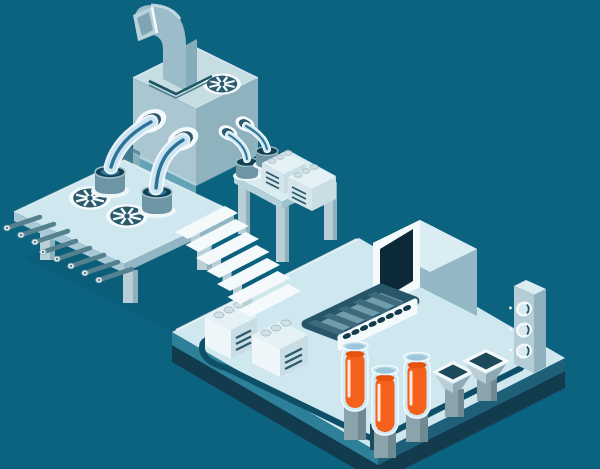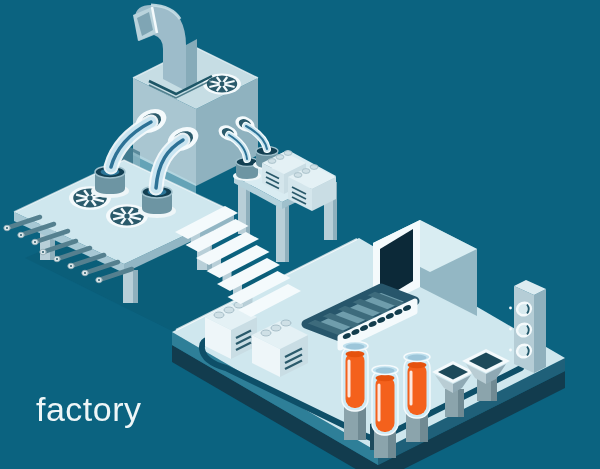--- a/index.html
+++ b/index.html
@@ -392,14 +392,13 @@
     <ellipse cx="417" cy="412" rx="11" ry="4" fill="#a2b9c1"></ellipse>
     <rect x="404" y="356" width="26" height="62" rx="12" fill="#cfeaf4" stroke="var(--c-white)" stroke-width="1.5"></rect>
     <rect x="407.5" y="363" width="19" height="52" rx="9" fill="var(--c-orange)"></rect>
     <ellipse cx="417" cy="365" rx="9.5" ry="3.2" fill="var(--c-orange-dark)"></ellipse>
     <line x1="411" y1="372" x2="411" y2="404" stroke="#ffffff" stroke-width="3" stroke-linecap="round" opacity="0.85"></line>
     <ellipse cx="417" cy="357" rx="13" ry="4.6" fill="#bfe0ee" stroke="var(--c-white)" stroke-width="1.5"></ellipse>
     <ellipse cx="417" cy="357.5" rx="9.5" ry="3" fill="#9dc6da"></ellipse>
   </g>
 </svg>
 
-<div class="caption">factory</div>
 </div>
 
 </body></html>

